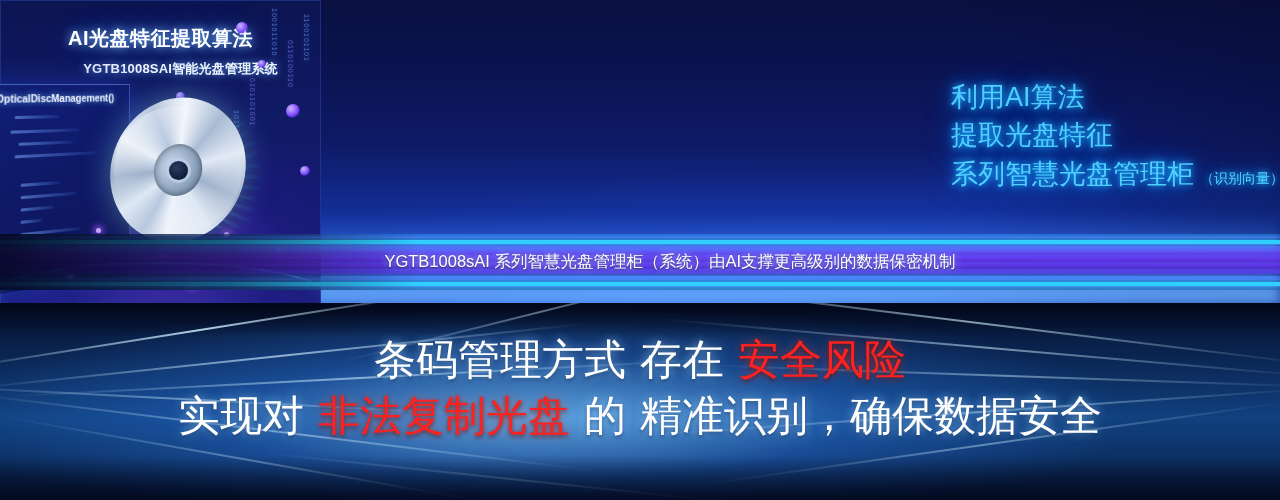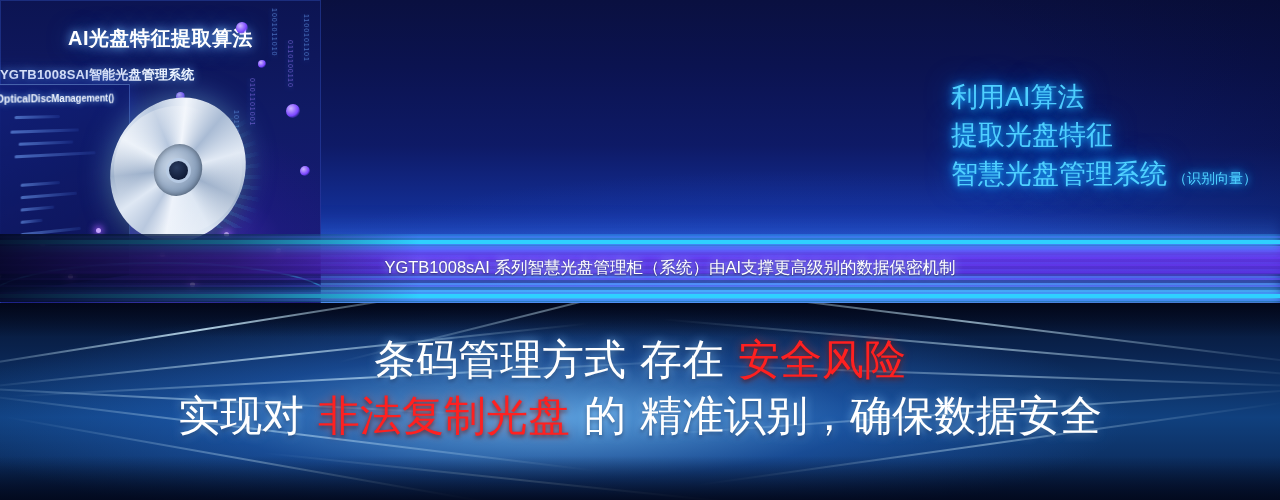--- a/index.html
+++ b/index.html
@@ -33,23 +33,24 @@
       radial-gradient(ellipse 260px 180px at 52% 68%, rgba(120,60,230,.55) 0%, rgba(40,25,140,.30) 45%, rgba(0,0,0,0) 75%),
       linear-gradient(180deg,#0c1452 0%,#101a64 30%,#151b72 55%,#1b1f7e 78%,#231a7a 100%);
     box-shadow:0 0 0 1px rgba(70,120,255,.25) inset;
   }
   .lp-title{
     position:absolute;left:0;right:0;top:25px;text-align:center;
     font-size:20px;font-weight:bold;color:#ffffff;letter-spacing:.5px;
     text-shadow:0 0 10px rgba(120,190,255,.95),0 0 22px rgba(60,130,255,.6);
   }
   .lp-sub{
-    position:absolute;left:0;right:0;top:66px;text-align:left;
+    position:absolute;left:0;right:0;top:60px;text-align:center;
     font-size:13px;font-weight:bold;color:#eef5ff;letter-spacing:.2px;
     text-shadow:0 0 8px rgba(110,180,255,.8);
+    padding-left:40px;
   }
   
   .code-slab{
     position:absolute;left:-16px;top:84px;width:152px;height:200px;
     background:linear-gradient(160deg,rgba(16,30,120,.92),rgba(10,18,80,.9));
     transform:perspective(420px) rotateY(17deg) skewY(-4deg);
     border-top:1px solid rgba(130,175,255,.5);
     border-right:1px solid rgba(120,165,255,.35);
     box-shadow:0 0 26px rgba(30,60,190,.6);
     overflow:hidden;
@@ -155,21 +156,21 @@
     text-shadow:0 0 6px #22b7ff,0 0 14px #0f8bff,0 0 28px rgba(0,110,255,.85);
     margin-left:16px;
   }
   .neon-note{
     font-size:14px;margin-left:6px;
     text-shadow:0 0 6px #22b7ff,0 0 14px #0f8bff;
   }
 
   
   .band{
-    position:absolute;left:0;top:234px;width:1280px;height:68px;overflow:hidden;
+    position:absolute;left:0;top:234px;width:1280px;height:56px;overflow:hidden;
     background:
       repeating-linear-gradient(180deg,
         rgba(8,12,60,.0) 0 2px,
         rgba(90,60,230,.55) 2px 4px,
         rgba(10,16,70,.5) 4px 7px);
   }
   .band-core{
     position:absolute;left:0;right:0;top:12px;height:28px;
     background:linear-gradient(180deg,rgba(120,60,255,.85),rgba(90,40,220,.75));
     box-shadow:0 0 18px rgba(110,60,255,.8);
@@ -286,21 +287,21 @@
       <div class="disc-hub"></div>
       <div class="disc-hole"></div>
     </div>
   </div>
 
 
   <div class="neon-block">
     <div class="neon-line">利用AI算法</div>
     <div class="neon-line">提取光盘特征</div>
     <div class="neon-line">
-      <span>智慧光盘管理系统</span><span class="neon-note">（识别向量）</span>
+      <span>系列智慧光盘管理柜</span><span class="neon-note">（识别向量）</span>
     </div>
   </div>
 
   <div class="band">
     <div class="band-core"></div>
     <div class="band-edge t"></div>
     <div class="band-edge b"></div>
     <div class="band-shade"></div>
     <div class="band-text">YGTB1008sAI 系列智慧光盘管理柜（系统）由AI支撑更高级别的数据保密机制</div>
   </div>

